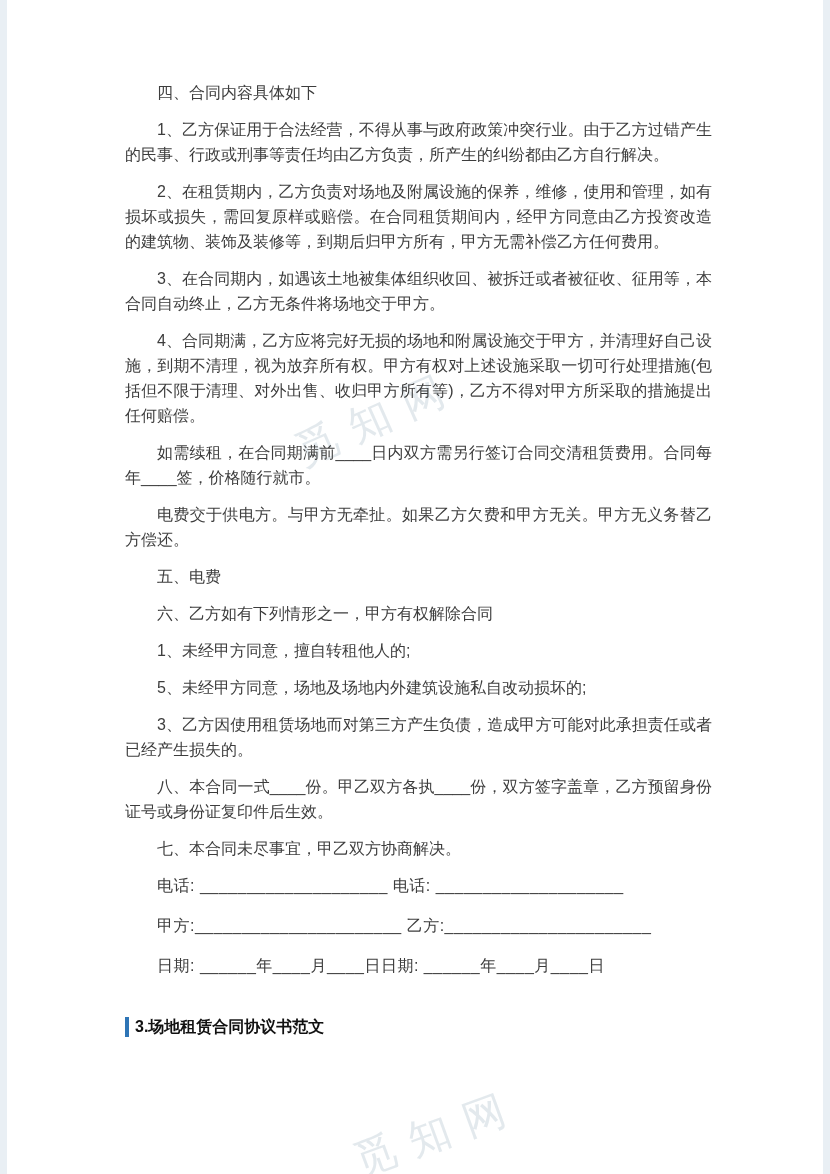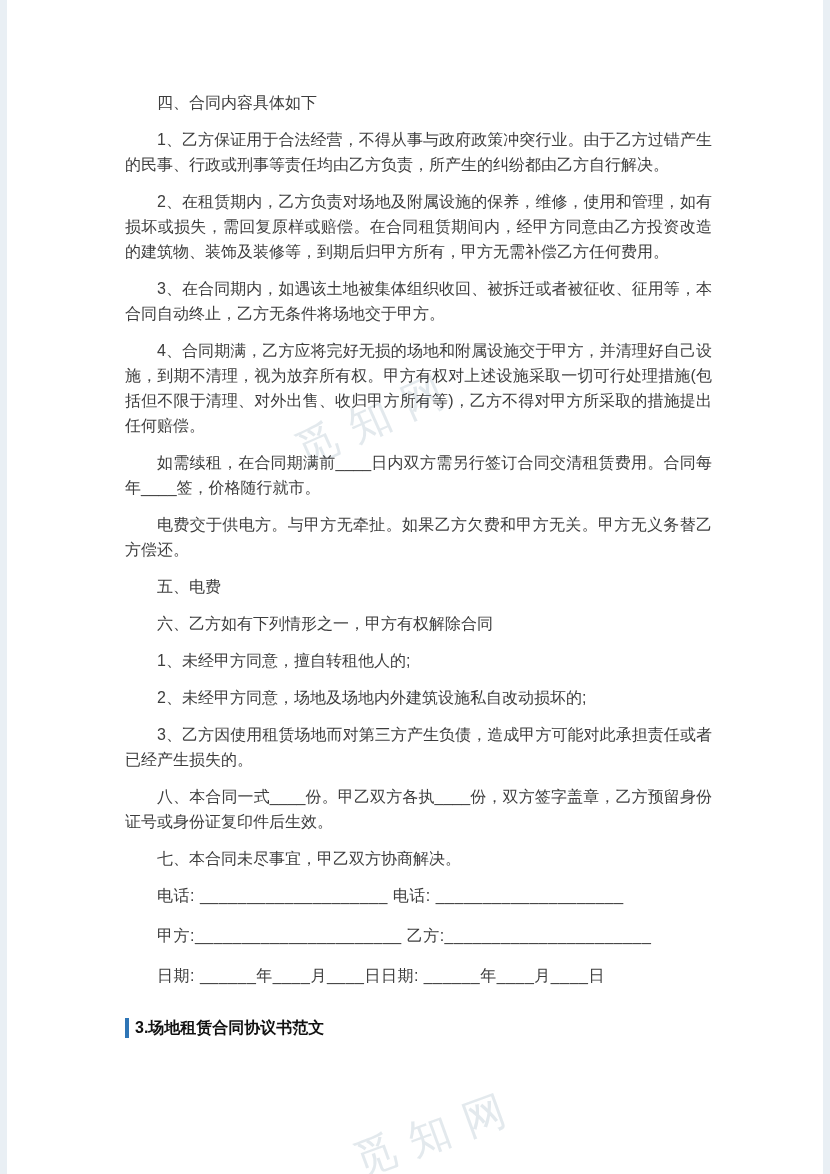--- a/index.html
+++ b/index.html
@@ -22,38 +22,38 @@
     width: 7px;
     background: #e9eff4;
   }
   .edge-left { left: 0; }
   .edge-right { right: 0; }
 
   .doc {
     position: absolute;
     left: 125px;
     right: 118px;
-    top: 90px;
+    top: 80px;
     color: #3d3d3d;
     font-size: 16px;
     line-height: 25px;
     text-align: justify;
   }
   .para {
     margin: 0 0 12px 0;
     text-indent: 2em;
     white-space: pre-wrap;
   }
   .para.sig {
     margin-bottom: 15px;
     letter-spacing: 0.5px;
   }
 
   .footer-heading {
-    margin-top: 27px;
+    margin-top: 36px;
     display: flex;
     align-items: center;
     font-size: 16px;
     font-weight: bold;
     color: #111111;
   }
   .footer-heading .bar {
     display: inline-block;
     width: 4px;
     height: 20px;
@@ -90,21 +90,21 @@
         <p class="para body">四、合同内容具体如下</p>
         <p class="para body">1、乙方保证用于合法经营，不得从事与政府政策冲突行业。由于乙方过错产生的民事、行政或刑事等责任均由乙方负责，所产生的纠纷都由乙方自行解决。</p>
         <p class="para body">2、在租赁期内，乙方负责对场地及附属设施的保养，维修，使用和管理，如有损坏或损失，需回复原样或赔偿。在合同租赁期间内，经甲方同意由乙方投资改造的建筑物、装饰及装修等，到期后归甲方所有，甲方无需补偿乙方任何费用。</p>
         <p class="para body">3、在合同期内，如遇该土地被集体组织收回、被拆迁或者被征收、征用等，本合同自动终止，乙方无条件将场地交于甲方。</p>
         <p class="para body">4、合同期满，乙方应将完好无损的场地和附属设施交于甲方，并清理好自己设施，到期不清理，视为放弃所有权。甲方有权对上述设施采取一切可行处理措施(包括但不限于清理、对外出售、收归甲方所有等)，乙方不得对甲方所采取的措施提出任何赔偿。</p>
         <p class="para body">如需续租，在合同期满前____日内双方需另行签订合同交清租赁费用。合同每年____签，价格随行就市。</p>
         <p class="para body">电费交于供电方。与甲方无牵扯。如果乙方欠费和甲方无关。甲方无义务替乙方偿还。</p>
         <p class="para body">五、电费</p>
         <p class="para body">六、乙方如有下列情形之一，甲方有权解除合同</p>
         <p class="para body">1、未经甲方同意，擅自转租他人的;</p>
-        <p class="para body">2、未经甲方同意，场地及场地内外建筑设施私自改动损坏的;</p>
+        <p class="para body">5、未经甲方同意，场地及场地内外建筑设施私自改动损坏的;</p>
         <p class="para body">3、乙方因使用租赁场地而对第三方产生负债，造成甲方可能对此承担责任或者已经产生损失的。</p>
         <p class="para body">八、本合同一式____份。甲乙双方各执____份，双方签字盖章，乙方预留身份证号或身份证复印件后生效。</p>
         <p class="para body">七、本合同未尽事宜，甲乙双方协商解决。</p>
         <p class="para sig">电话: ____________________ 电话: ____________________</p>
         <p class="para sig">甲方:______________________ 乙方:______________________</p>
         <p class="para sig">日期: ______年____月____日日期: ______年____月____日</p>
       </div>
 
     <div class="footer-heading">
       <span class="bar"></span>

